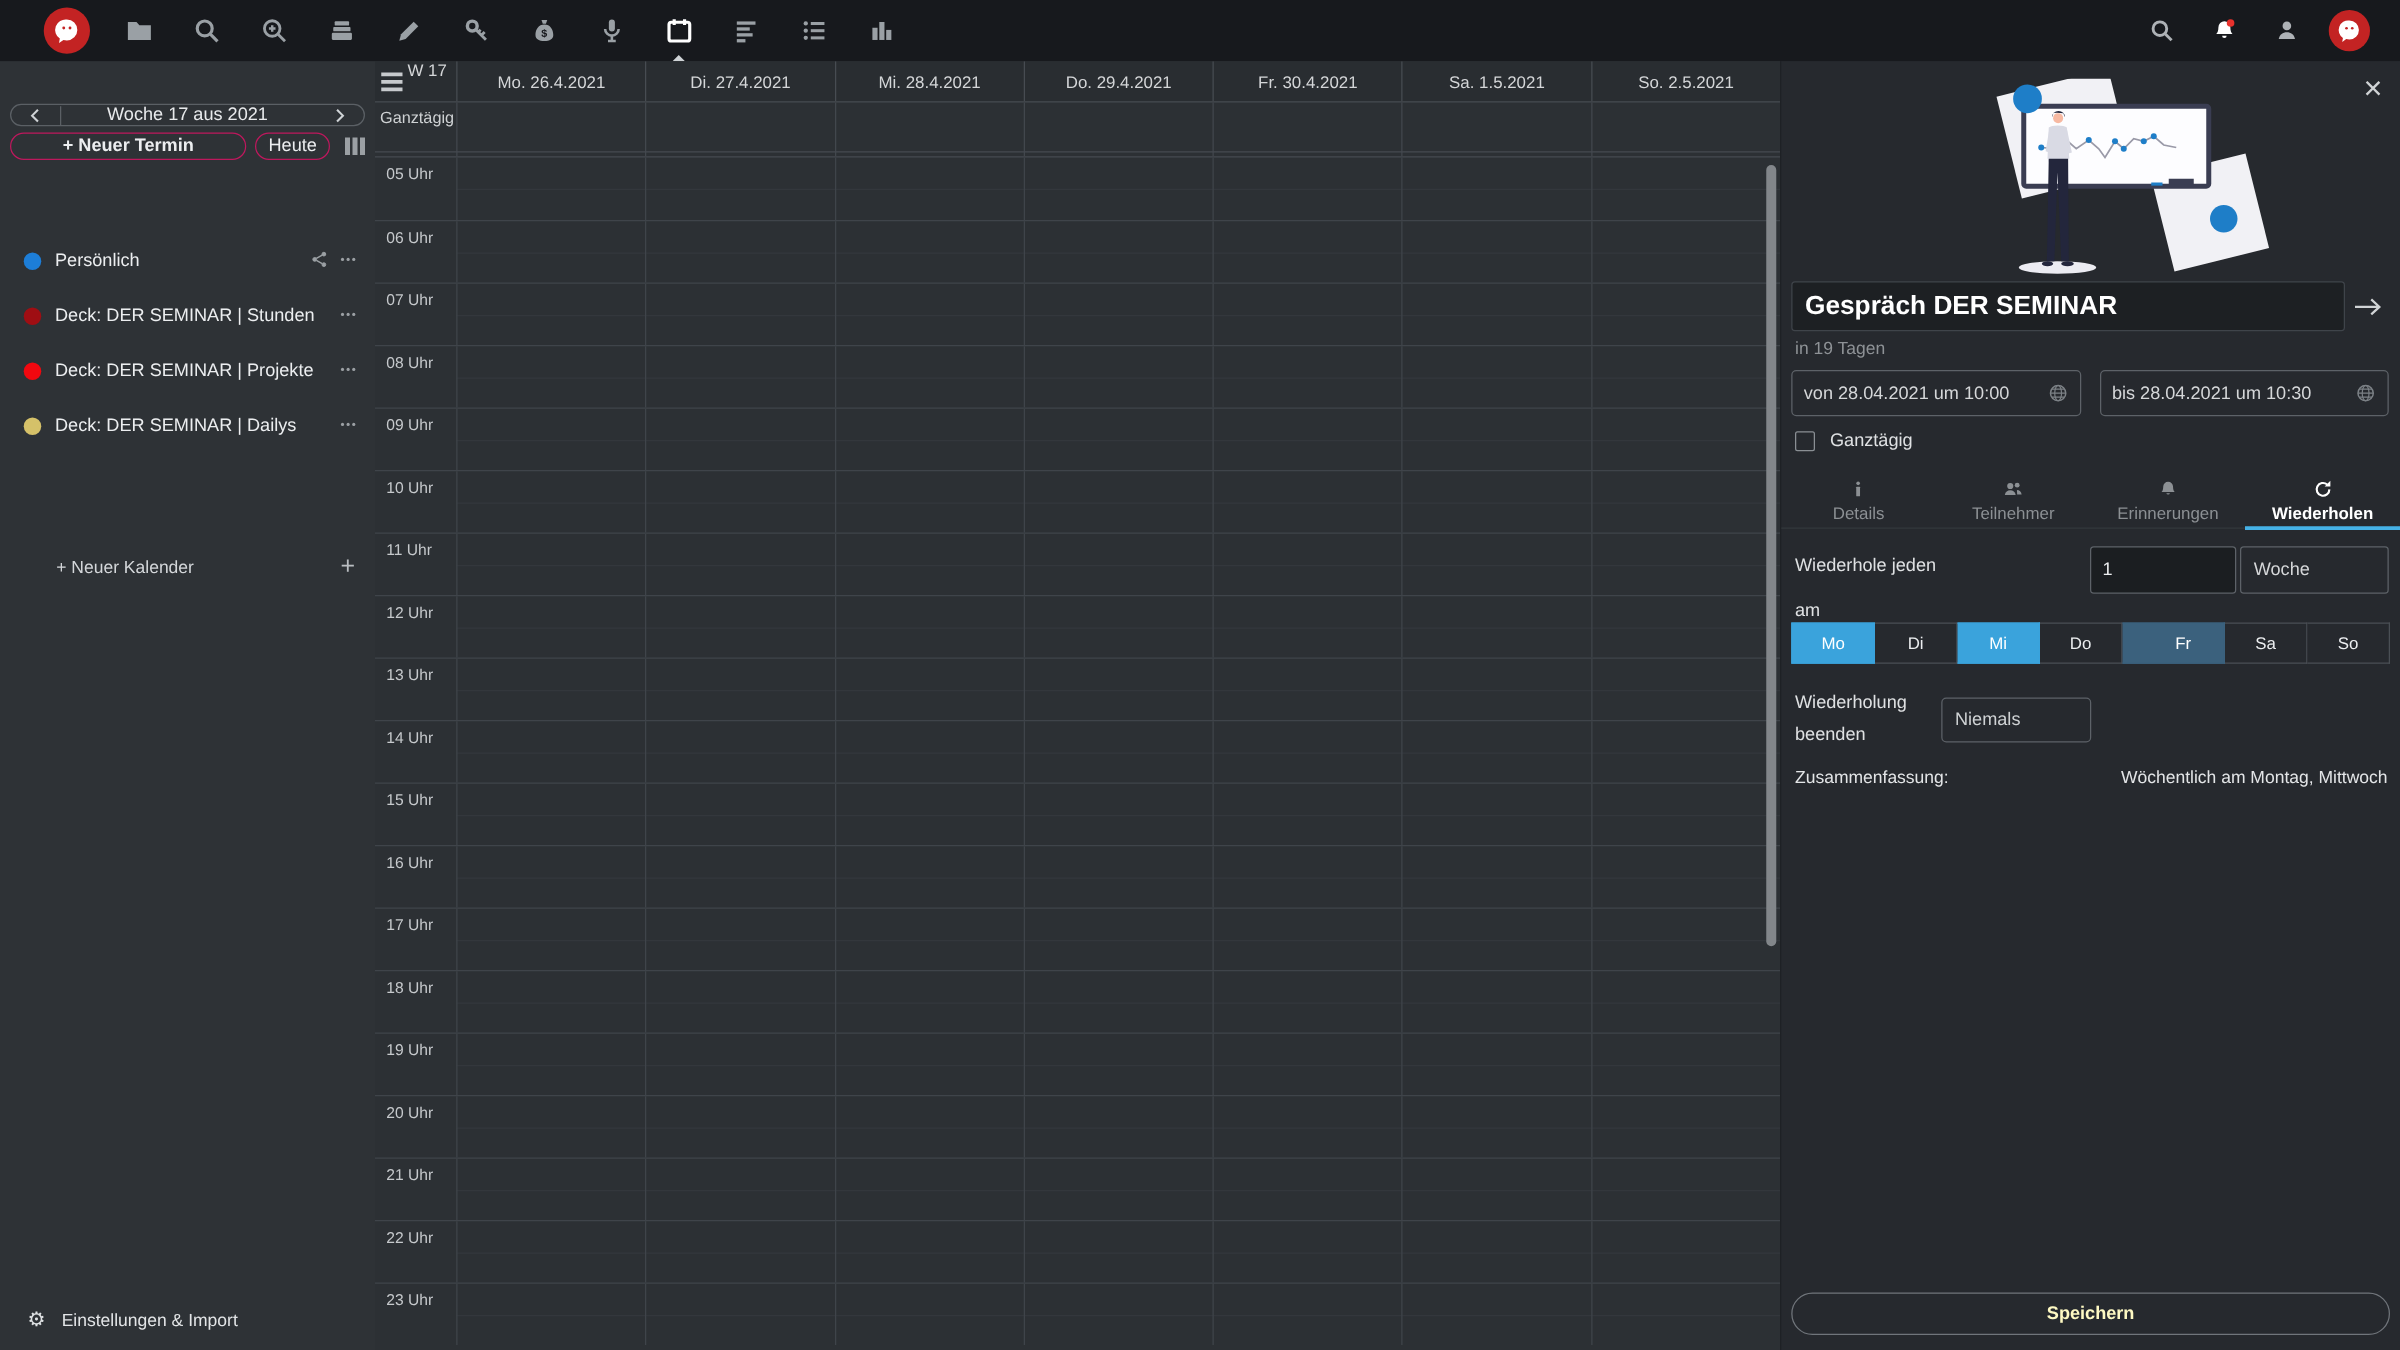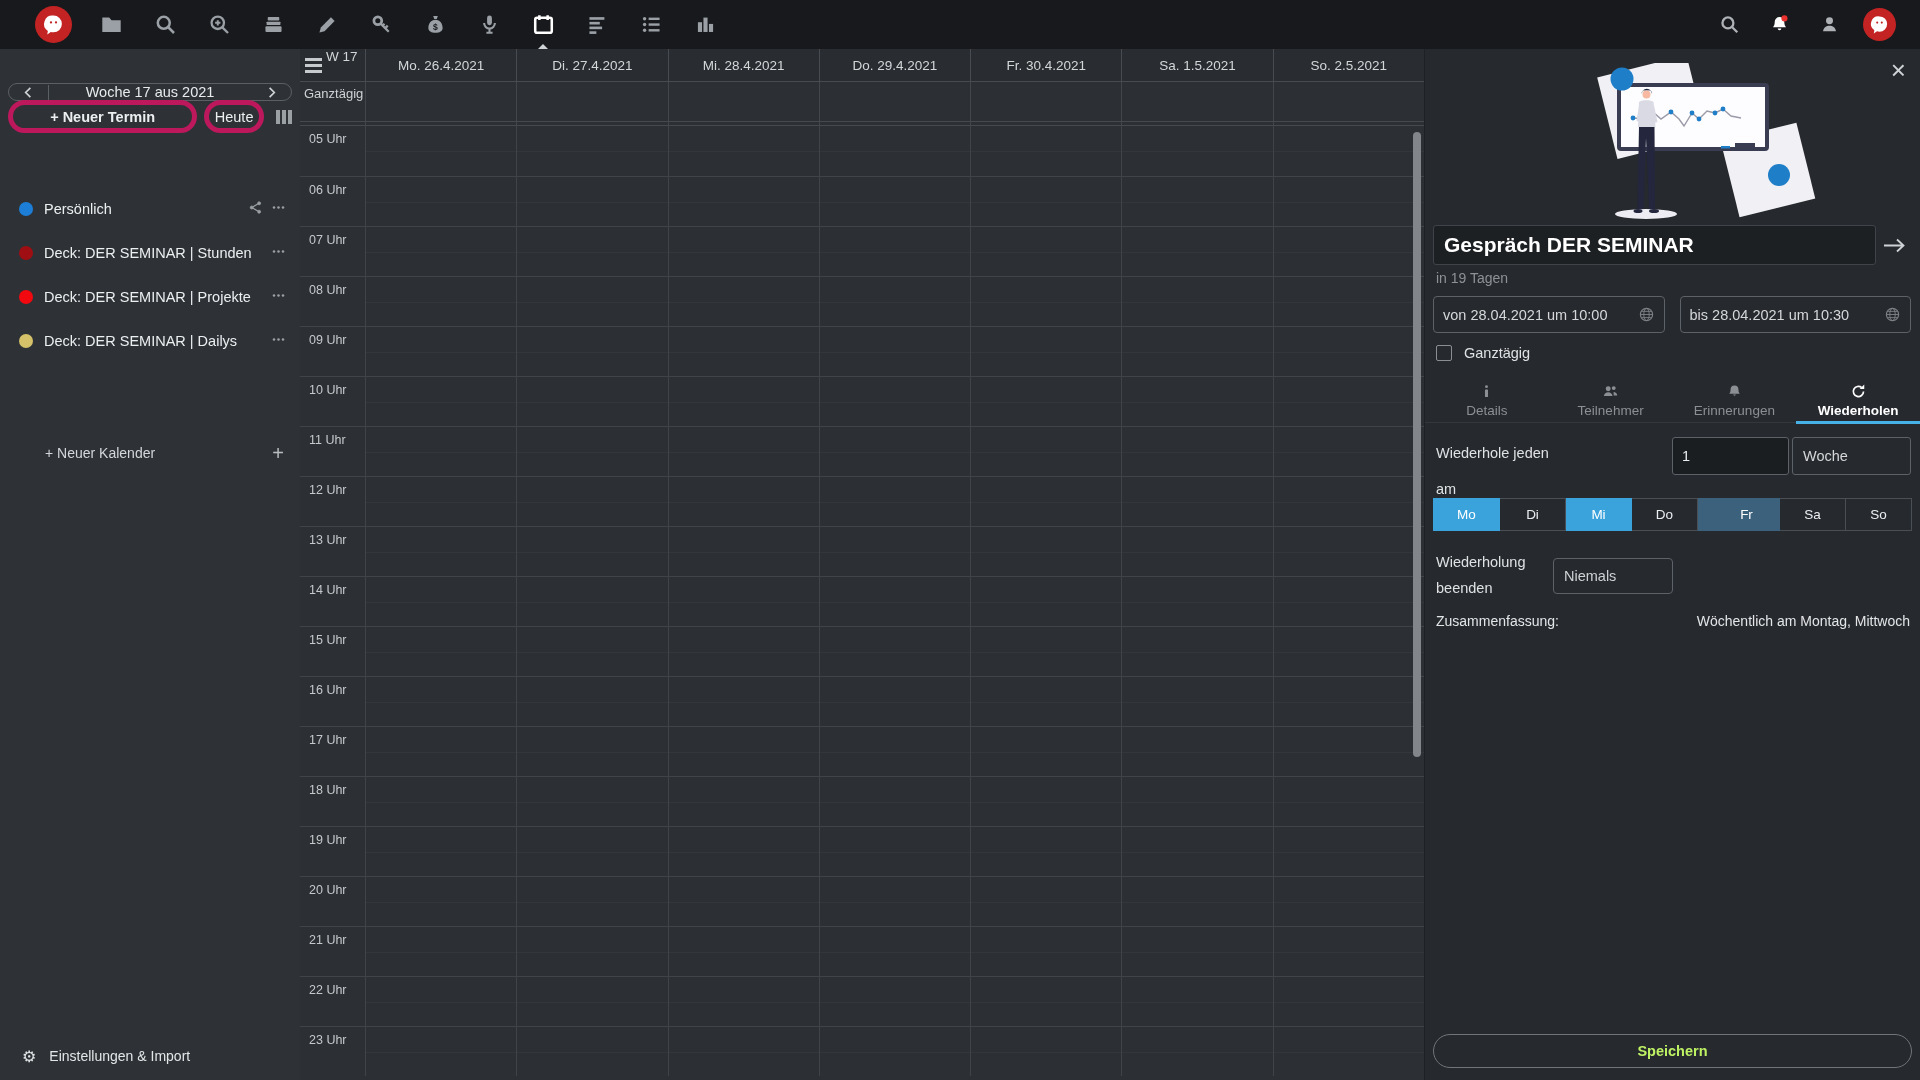--- a/index.html
+++ b/index.html
@@ -36,21 +36,21 @@
   .week-nav { position:absolute; top:10px; left:8px; right:8px; height:18px;
     border:1px solid #5b6065; border-radius:17px; display:flex; align-items:flex-end; color:#e8eaec;margin-top:24px; }
   .nav-chev { width:40px; background:none; border:none; color:#cfd3d6; cursor:pointer;
     display:flex; align-items:center; justify-content:center; }
   .nav-chev svg { width:15px; height:15px; }
   .nav-chev.prev { border-right:1px solid #5b6065; }
   .week-label { flex:1; display:flex; align-items:center; justify-content:center;
     font-size:14.5px; cursor:pointer; }
   .sb-buttons { position:absolute; top:51px; left:8px; right:8px; height:33px;
     display:flex; align-items:center; }
-  .pill { height:33px; border:5px solid #be185d; border-radius:17px; background:none;
+  .pill { height:22px; border:1px solid #be185d; border-radius:17px; background:none;
     color:#eceef0; font-size:14.5px; cursor:pointer; font-family:inherit; }
   .pill.new-event { width:190px; font-weight:bold; }
   .pill.today { width:60px; margin-left:7px; }
   .view-switch { margin-left:12px; background:none; border:none; cursor:pointer;
     display:flex; gap:2px; align-items:center; }
   .view-switch i { display:block; width:4px; height:14px; background:#9ba0a4; }
   .cal-list { position:absolute; top:138px; left:0; right:0; list-style:none; }
   .cal-item { height:44px; display:flex; align-items:center; padding:0 14px 0 19px;
     color:#eceef0; font-size:14.5px; cursor:pointer; }
   .cal-dot { width:14px; height:14px; border-radius:50%; flex:none; margin-right:11px; }
@@ -137,21 +137,21 @@
   .wd:first-child { border-left-width:1px; }
   .wd.selected { background:#3aa3dc; border-color:#3aa3dc; color:#ffffff; }
   .wd.highlighted { background:#3b617d; border-color:#3b617d; color:#ffffff;padding-left:16px; }
   .lbl-end1 { top:505px; } .lbl-end2 { top:531px; }
   .end-box { position:absolute; top:509px; left:128px; width:120px; height:36px;
     border:1px solid #5d6268; border-radius:4px; color:#cfd2d4; font-size:14.5px;
     display:flex; align-items:center; padding:0 10px; cursor:pointer; background:none; }
   .summary-row { position:absolute; top:564px; left:11px; right:10px; display:flex;
     justify-content:space-between; color:#e3e5e7; font-size:14px; }
   .save-btn { position:absolute; bottom:12px; left:8px; right:8px; height:34px;
-    border:1px solid #70757b; border-radius:17px; background:none; color:#bef264;
+    border:1px solid #70757b; border-radius:17px; background:none; color:#fef9c3;
     font-weight:bold; font-size:14.5px; cursor:pointer; font-family:inherit; }
 </style>
 </head>
 <body>
 
 <div class="screen">
 
   <header class="topbar">
     <div class="tb-left" id="topbar-apps">
         <button class="tb-app logo-btn">

